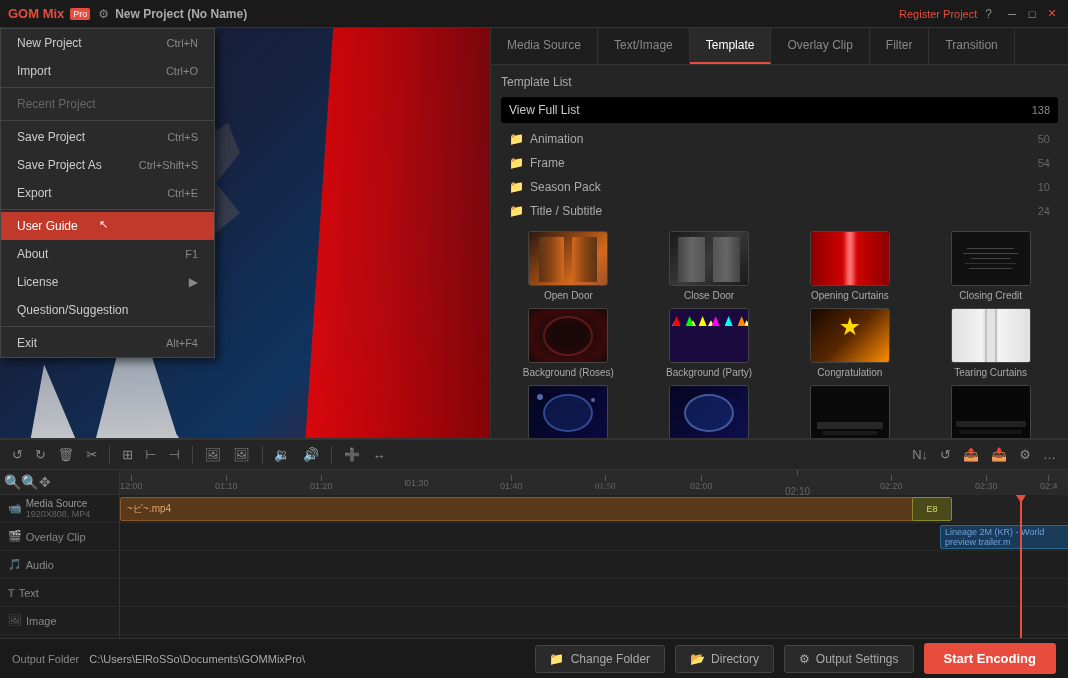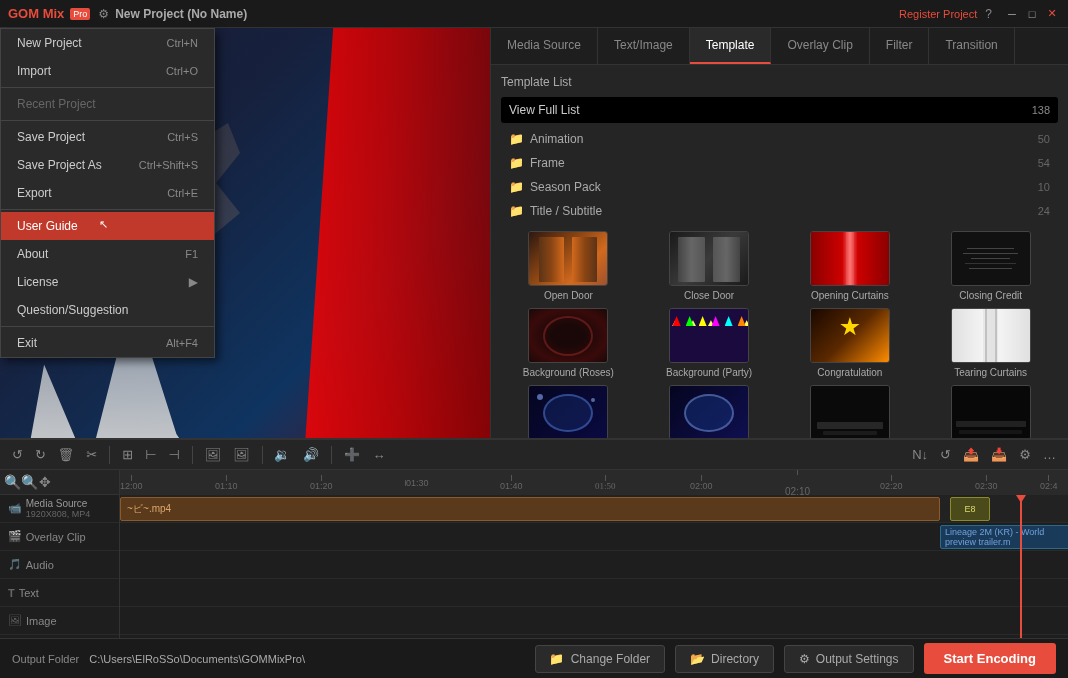--- a/index.html
+++ b/index.html
@@ -534,21 +534,21 @@
       <div id="tracks-area" style="flex:1;position:relative;overflow:hidden;">
 
         <div id="playhead" style="position:absolute;top:0;bottom:0;width:2px;background:#e74c3c;z-index:10;left:900px;">
           <div style="position:absolute;top:0;left:-4px;width:0;height:0;border-left:5px solid transparent;border-right:5px solid transparent;border-top:8px solid #e74c3c;"></div>
         </div>
 
         <div class="track-row media-source" style="height:28px;border-bottom:1px solid #2a2a2a;position:relative;background:#222;">
           <div class="media-clip main" style="left:0;width:820px;background:#5a3a1a;border:1px solid #8b5a2b;color:#daa570;padding:0 6px;">
             <span>~ビ~.mp4</span>
           </div>
-          <div class="media-clip e8" style="left:830px;width:40px;background:#4a4a1a;border:1px solid #8b8b2b;color:#dada70;font-size:9px;justify-content:center;">
+          <div class="media-clip e8" style="left:792px;width:40px;background:#4a4a1a;border:1px solid #8b8b2b;color:#dada70;font-size:9px;justify-content:center;">
             <span>E8</span>
           </div>
         </div>
 
         <div class="track-row" style="height:28px;border-bottom:1px solid #2a2a2a;position:relative;">
           <div class="media-clip overlay" style="left:820px;width:140px;background:#1a3a5a;border:1px solid #2b6a8b;color:#70a0da;padding:0 4px;font-size:9px;">
             <span>Lineage 2M (KR) - World preview trailer.m</span>
           </div>
         </div>
 

